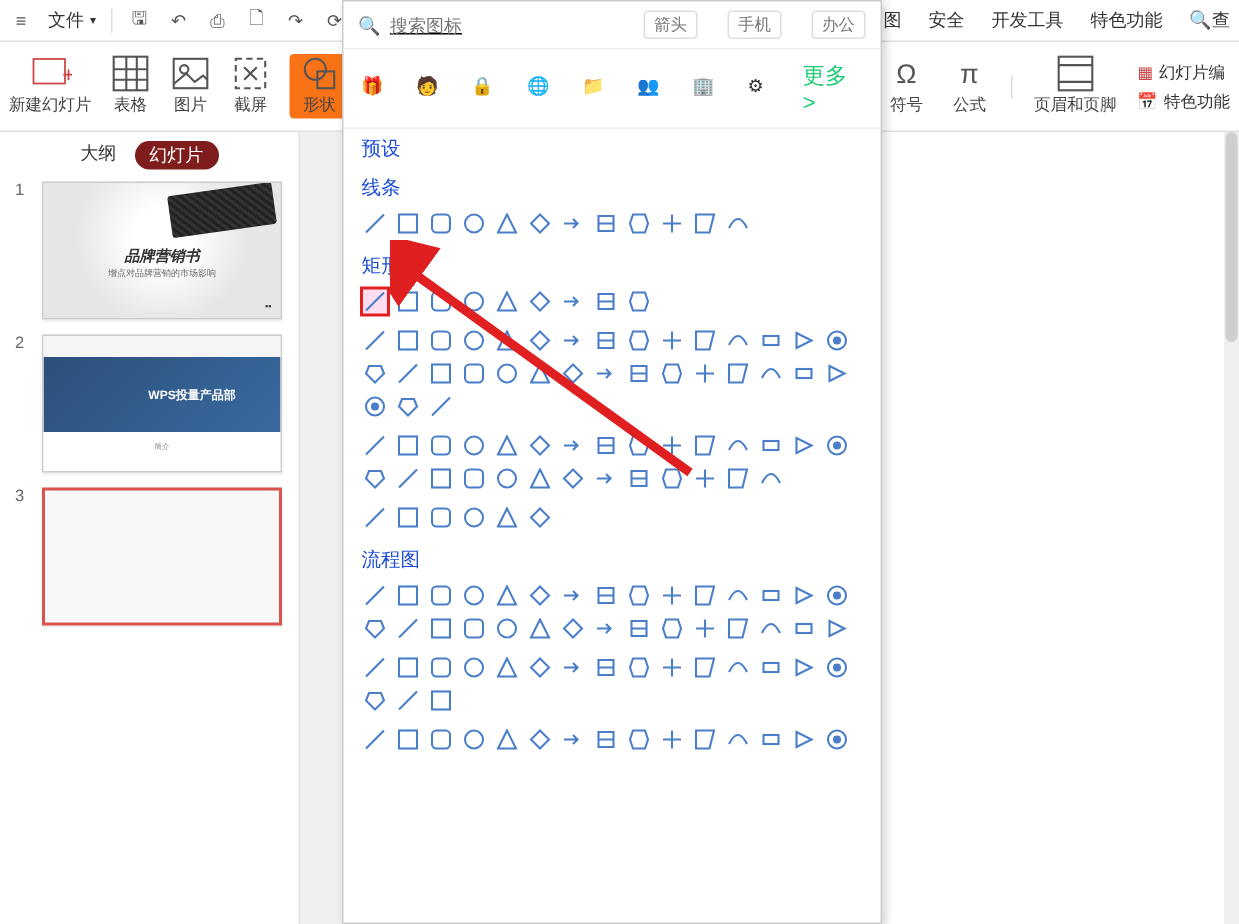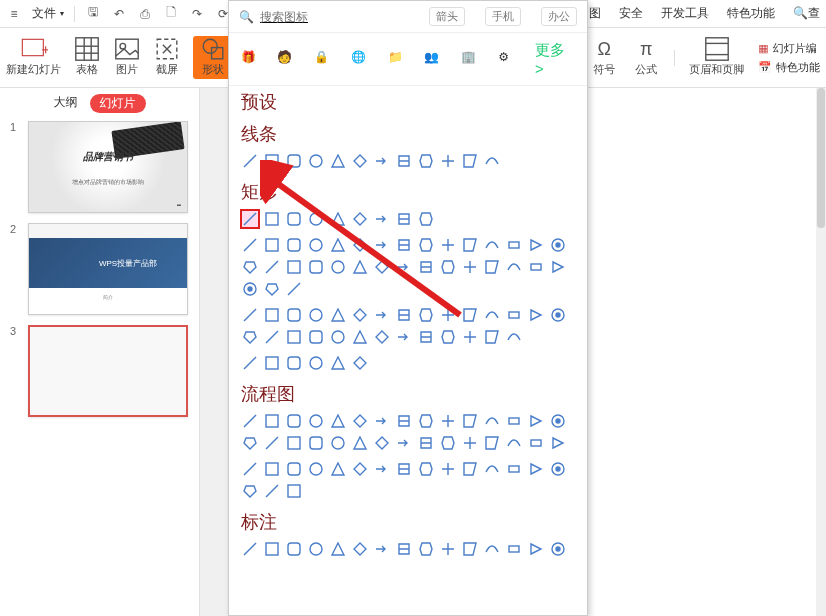--- a/index.html
+++ b/index.html
@@ -20,47 +20,47 @@
 .ribbon-group span.label { font-size: 11px; }
 .shape-btn { padding: 2px 6px; background: #f97316; border-radius: 3px; text-align: right; }
 .ribbon-spacer { flex: 1; }
 .ribbon-right { display: flex; align-items: center; gap: 14px; }
 .small-text-btn { display: flex; align-items: center; gap: 4px; font-size: 11px; }
 
 
 .work-area { display: flex; height: calc(616px - 88px); }
 .sidebar { width: 200px; border-right: 1px solid #e0e0e0; padding: 6px 10px; overflow: hidden; }
 .sidebar-tabs { display: flex; justify-content: center; gap: 12px; font-size: 12px; margin-bottom: 8px; }
-.sidebar-tabs .active { background: #ef4444; color: #fff; border-radius: 10px; padding: 1px 10px; }
+.sidebar-tabs .active { background: #7f1d1d; color: #fff; border-radius: 10px; padding: 1px 10px; }
 .slide-thumb { display: flex; gap: 8px; margin-bottom: 10px; }
 .slide-num { font-size: 11px; color: #666; width: 10px; }
 .thumb { width: 160px; height: 92px; border: 1px solid #ccc; box-shadow: 0 1px 2px rgba(0,0,0,0.1); background: #f8f8f8; position: relative; overflow: hidden; font-size: 8px; }
 .thumb.selected { border: 2px solid #d9534f; }
 .thumb1 { background: radial-gradient(circle at 50% 40%, #fff 20%, #e6e6e6 60%); }
 .thumb1 .kb { position: absolute; top: 4px; right: 4px; width: 70px; height: 28px; background: repeating-linear-gradient(45deg,#222,#222 2px,#333 2px,#333 4px); border-radius: 2px; transform: rotate(-8deg); }
-.thumb1 .title1 { position: absolute; top: 28px; width: 100%; text-align: center; font-style: italic; font-weight: bold; font-size: 10px; }
+.thumb1 .title1 { position: absolute; top: 42px; width: 100%; text-align: center; font-style: italic; font-weight: bold; font-size: 10px; }
 .thumb1 .sub1 { position: absolute; top: 56px; width: 100%; text-align: center; font-size: 6px; color: #666; }
 .thumb1 .sq { position: absolute; bottom: 4px; right: 6px; font-size: 6px; }
 .thumb2 { display: flex; flex-direction: column; }
 .thumb2 .top-strip { height: 14px; background: #f5f5f5; font-size: 5px; text-align: center; line-height: 14px; }
-.thumb2 .mid { height: 50px; background: linear-gradient(135deg,#2b4f7a,#3a6aa0); color: #fff; display: flex; align-items: center; justify-content: center; font-weight: normal; font-size: 8px; padding-left: 40px; }
+.thumb2 .mid { height: 50px; background: linear-gradient(135deg,#2b4f7a,#3a6aa0); color: #fff; display: flex; align-items: center; justify-content: center; font-weight: bold; font-size: 8px; padding-left: 40px; }
 .thumb2 .bottom-strip { flex:1; background: #fff; font-size: 5px; text-align: center; padding-top: 6px; color: #888; }
 .canvas-area { flex: 1; background: #f0f0f0; position: relative; }
 .canvas-area .slide-bg { position: absolute; top: 0; right: 0; bottom: 0; left: 40px; background: #fff; }
 
 
 .shapes-panel { position: absolute; left: 228px; top: 0; width: 360px; height: 616px; background: #fff; border: 1px solid #ccc; box-shadow: 2px 2px 6px rgba(0,0,0,0.2); overflow: hidden; z-index: 50; }
 .panel-search { display: flex; align-items: center; gap: 6px; padding: 6px 10px; border-bottom: 1px solid #eee; }
 .panel-search input { flex: 1; border: none; outline: none; font-size: 12px; text-decoration: underline; }
 .panel-search .tags { display: flex; gap: 20px; font-size: 11px; color: #777; }
 .panel-search .tags span { padding: 1px 6px; border: 1px solid #ddd; border-radius: 3px; }
 .quick-row { display: flex; gap: 20px; padding: 8px 12px; align-items: center; border-bottom: 1px solid #eee; }
 .quick-row .q-icon { width: 18px; height: 18px; }
 .quick-row .more { margin-left: auto; color: #2c7; font-size: 15px; }
-.section-title { font-size: 18px; color: #7f1d1d; padding: 4px 12px; }
+.section-title { font-size: 13px; color: #1d4ed8; padding: 4px 12px; }
 .shape-grid { display: flex; flex-wrap: wrap; gap: 4px; padding: 2px 12px 6px; }
 .shape-cell { width: 18px; height: 18px; display: flex; align-items: center; justify-content: center; color: #4a7ec8; }
 .shape-cell.highlight { outline: 2px solid #e02020; outline-offset: -1px; background: #fde; }
 .shape-cell svg { width: 14px; height: 14px; stroke: #4a7ec8; stroke-width: 1.4; fill: none; }
 
 
 .red-arrow { position: absolute; left: 260px; top: 160px; z-index: 60; pointer-events: none; }
 .scroll-track { position: absolute; right: 0; top: 88px; bottom: 0; width: 10px; background: #f0f0f0; }
 .scroll-thumb { width: 8px; height: 140px; background: #cfcfcf; margin: 0 auto; border-radius: 4px; }
 </style>
@@ -929,21 +929,20 @@
         <svg viewBox="0 0 14 14">
           <line x1="1" y1="13" x2="13" y2="1"></line>
         </svg>
       </div>
       <div class="shape-cell">
         <svg viewBox="0 0 14 14">
           <rect x="1" y="1" width="12" height="12"></rect>
         </svg>
       </div>
     </div>
-  <div class="section-title">标注</div>
   <div class="shape-grid" id="grid-callouts">
       <div class="shape-cell">
         <svg viewBox="0 0 14 14">
           <line x1="1" y1="13" x2="13" y2="1"></line>
         </svg>
       </div>
       <div class="shape-cell">
         <svg viewBox="0 0 14 14">
           <rect x="1" y="1" width="12" height="12"></rect>
         </svg>

